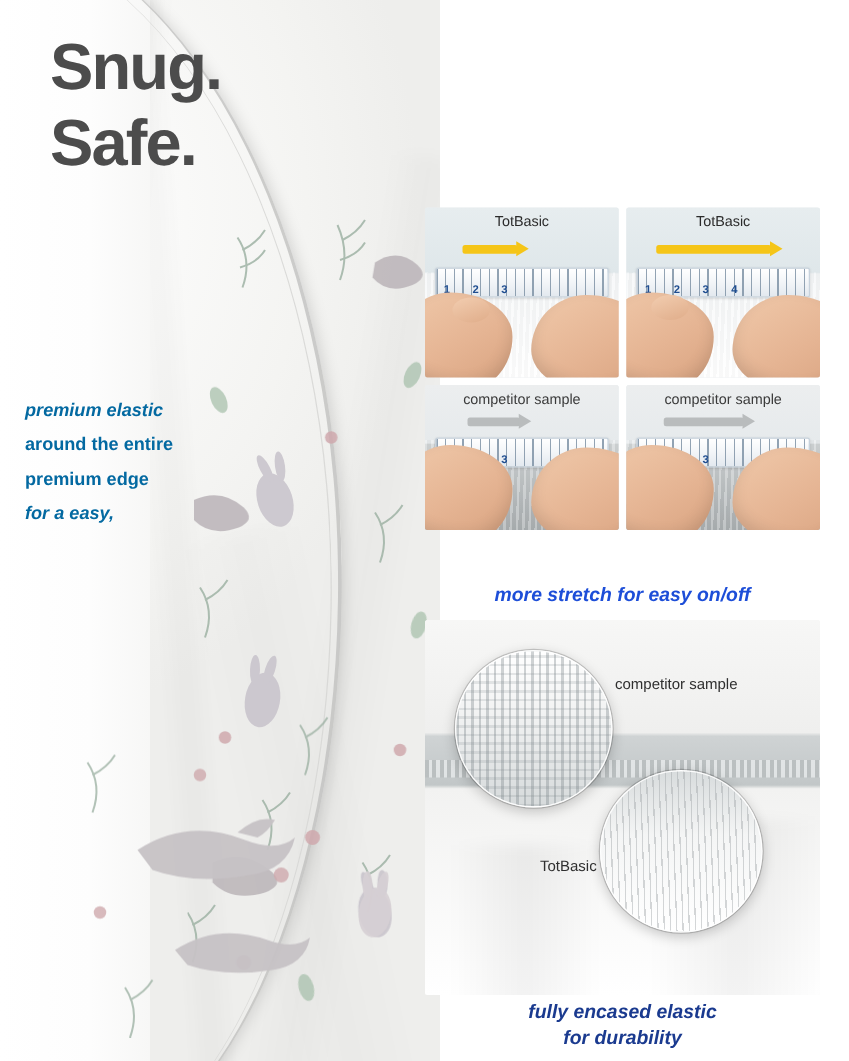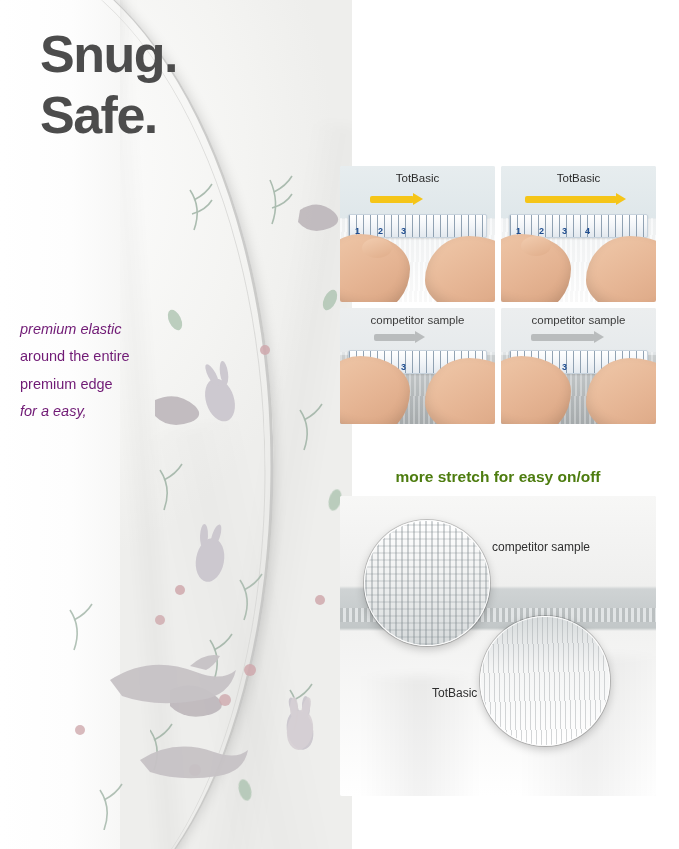--- a/index.html
+++ b/index.html
@@ -95,24 +95,25 @@
     letter-spacing: -1.5px;
   }
   .headline div { margin: 0 0 8px 0; }
 
   
   .left-caption {
     position: absolute;
     left: 20px;
     top: 316px;
     width: 210px;
-    color: #701a75;
+    color: #0369a1;
     font-size: 14.5px;
     line-height: 1.88;
     font-style: italic;
+    font-weight: bold;
   }
   .left-caption .plain { font-style: normal; }
 
   
   .right-col {
     position: absolute;
     left: 340px;
     top: 0;
     width: 321px;
     height: 849px;
@@ -222,22 +223,23 @@
   }
   .arrow.yellow { background: #f5c518; color: #f5c518; }
   .arrow.gray   { background: #b9bcbd; color: #b9bcbd; }
 
   .stretch-caption {
     position: absolute;
     left: 0;
     top: 468px;
     width: 316px;
     text-align: center;
-    color: #4d7c0f;
+    color: #1d4ed8;
     font-size: 15.5px;
+    font-style: italic;
     font-weight: bold;
   }
 
   
   .encased {
     position: absolute;
     left: 0;
     top: 496px;
     width: 316px;
     height: 300px;
@@ -493,15 +495,19 @@
         <div class="knit"></div>
       </div>
       <div class="circle-zoom cz2">
         <div class="knit2"></div>
       </div>
 
       <div class="enc-tag" style="left:152px; top:44px;">competitor sample</div>
       <div class="enc-tag" style="left:92px; top:190px;">TotBasic</div>
     </div>
 
+    <div class="enc-caption">
+      <div>fully encased elastic</div>
+      <div>for durability</div>
+    </div>
 
   </div>
 </div>
 
 </body></html>

